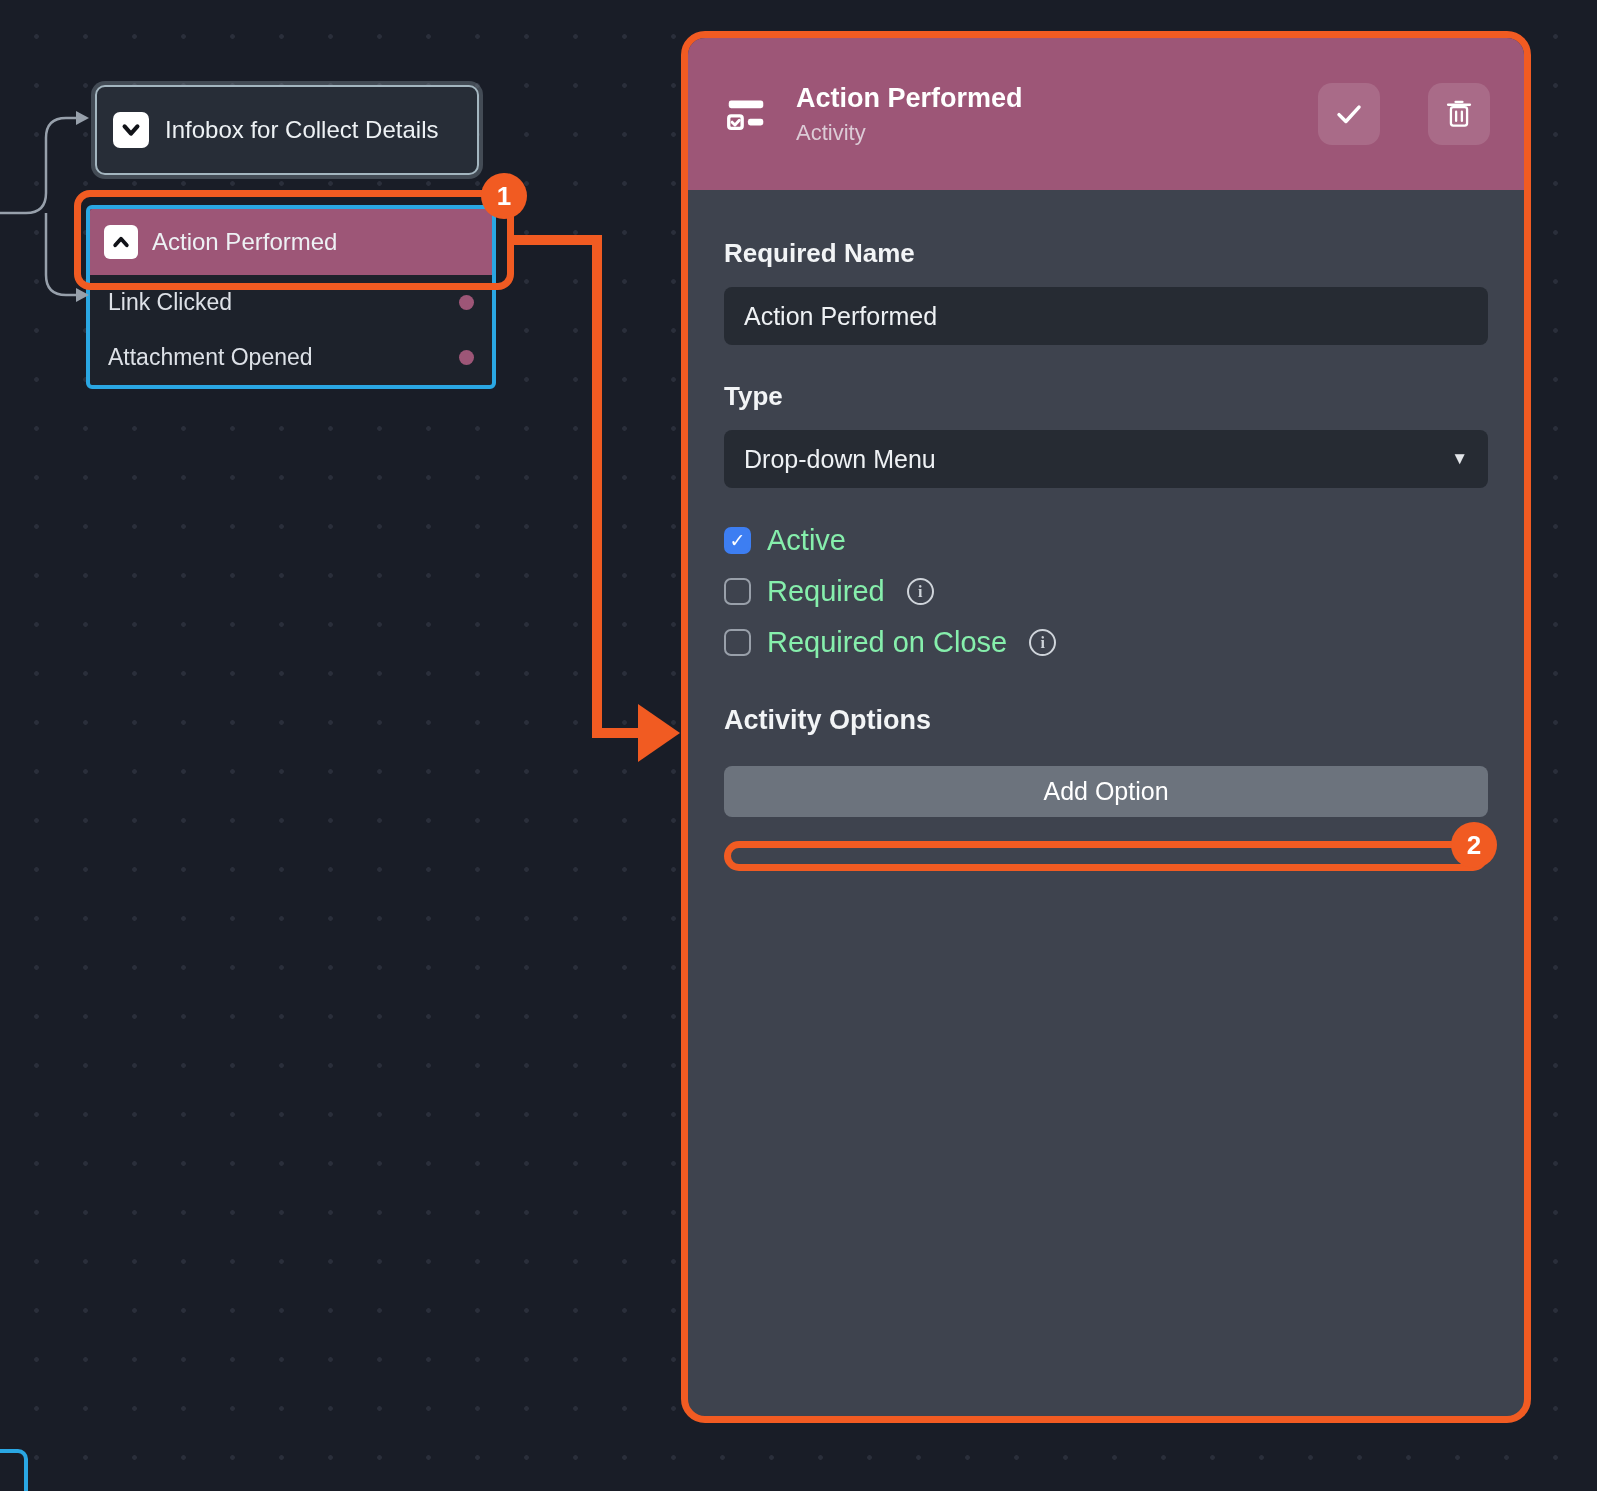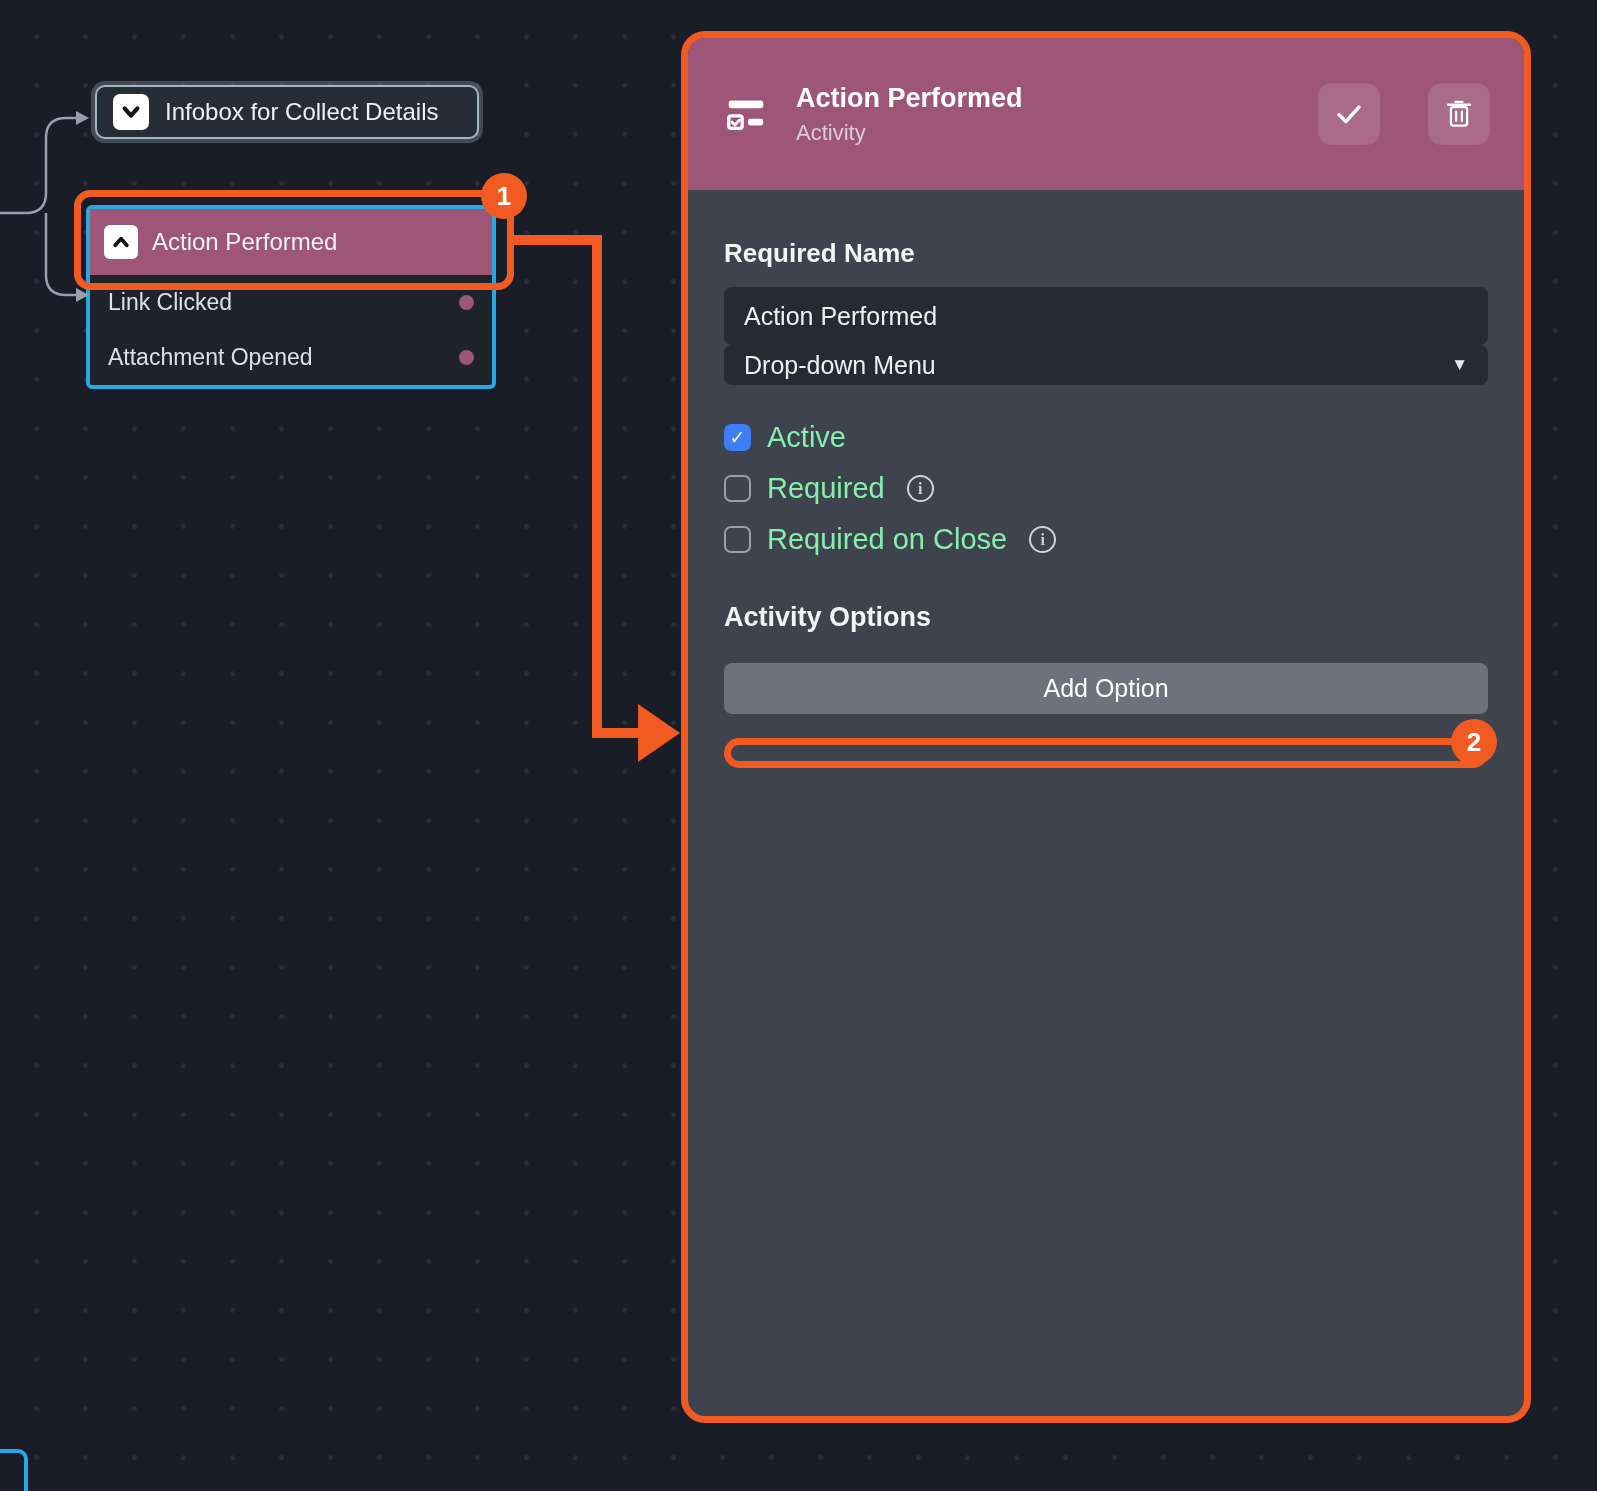--- a/index.html
+++ b/index.html
@@ -10,21 +10,21 @@
     background-image: radial-gradient(rgba(130,140,160,0.16) 2px, transparent 2.6px);
     background-size: 49px 49px;
     background-position: 12px 12px;
     font-family:"Liberation Sans","DejaVu Sans",sans-serif;
     overflow:hidden;
     color:#eef1f4;
   }
 
   
   .node-infobox {
-    position:absolute; left:95px; top:85px; width:384px; height:54px;
+    position:absolute; left:95px; top:85px; width:384px; height:90px;
     background:#272d37; border:2px solid #a4b6c0; border-radius:10px;
     box-shadow:0 0 0 4px rgba(164,182,192,0.30);
     display:flex; align-items:center; padding:0 16px; gap:16px;
     z-index:2;
   }
   .mini-icon {
     width:36px; height:36px; background:#ffffff; border-radius:7px;
     display:flex; align-items:center; justify-content:center; flex:0 0 auto;
   }
   .mini-icon svg { display:block; }
@@ -86,21 +86,21 @@
   .hbtn + .hbtn { margin-left:22px; }
 
   .panel-body { padding:30px 36px 36px; }
   .field-label { font-size:26px; font-weight:bold; color:#f2f4f6; margin:18px 0 18px; }
   .text-input {
     width:100%; height:58px; background:#262b33; border:none; border-radius:8px;
     color:#eef1f4; font-size:25px; padding:0 20px;
     font-family:"Liberation Sans","DejaVu Sans",sans-serif;
   }
   .select {
-    width:100%; height:40px; background:#262b33; border-radius:8px;
+    width:100%; height:58px; background:#262b33; border-radius:8px;
     display:flex; align-items:center; justify-content:space-between;
     padding:0 20px; cursor:pointer;
   }
   .select-value { font-size:25px; color:#eef1f4; }
   .chev { font-size:17px; color:#e3e6ea; }
 
   .check-group { margin-top:36px; display:flex; flex-direction:column; gap:18px; }
   .check-row { display:flex; align-items:center; gap:16px; }
   .cbx {
     width:27px; height:27px; border-radius:7px; border:2px solid #99a0aa;
@@ -211,20 +211,21 @@
         <line x1="9.5" y1="11" x2="9.5" y2="19" stroke="#ffffff" stroke-width="2" stroke-linecap="round"></line>
         <line x1="14.5" y1="11" x2="14.5" y2="19" stroke="#ffffff" stroke-width="2" stroke-linecap="round"></line>
       </svg>
     </button>
   </div>
 
   <div class="panel-body">
     <div class="field-label">Required Name</div>
     <input class="text-input" type="text" value="Action Performed" style="">
 
+    <div class="field-label" style="margin-top:36px;">Type</div>
     <div class="select">
       <span class="select-value">Drop-down Menu</span>
       <span class="chev">▼</span>
     </div>
 
     <div class="check-group">
       <div class="check-row">
         <span class="cbx checked">
             <span class="tick">✓</span>
           </span>

